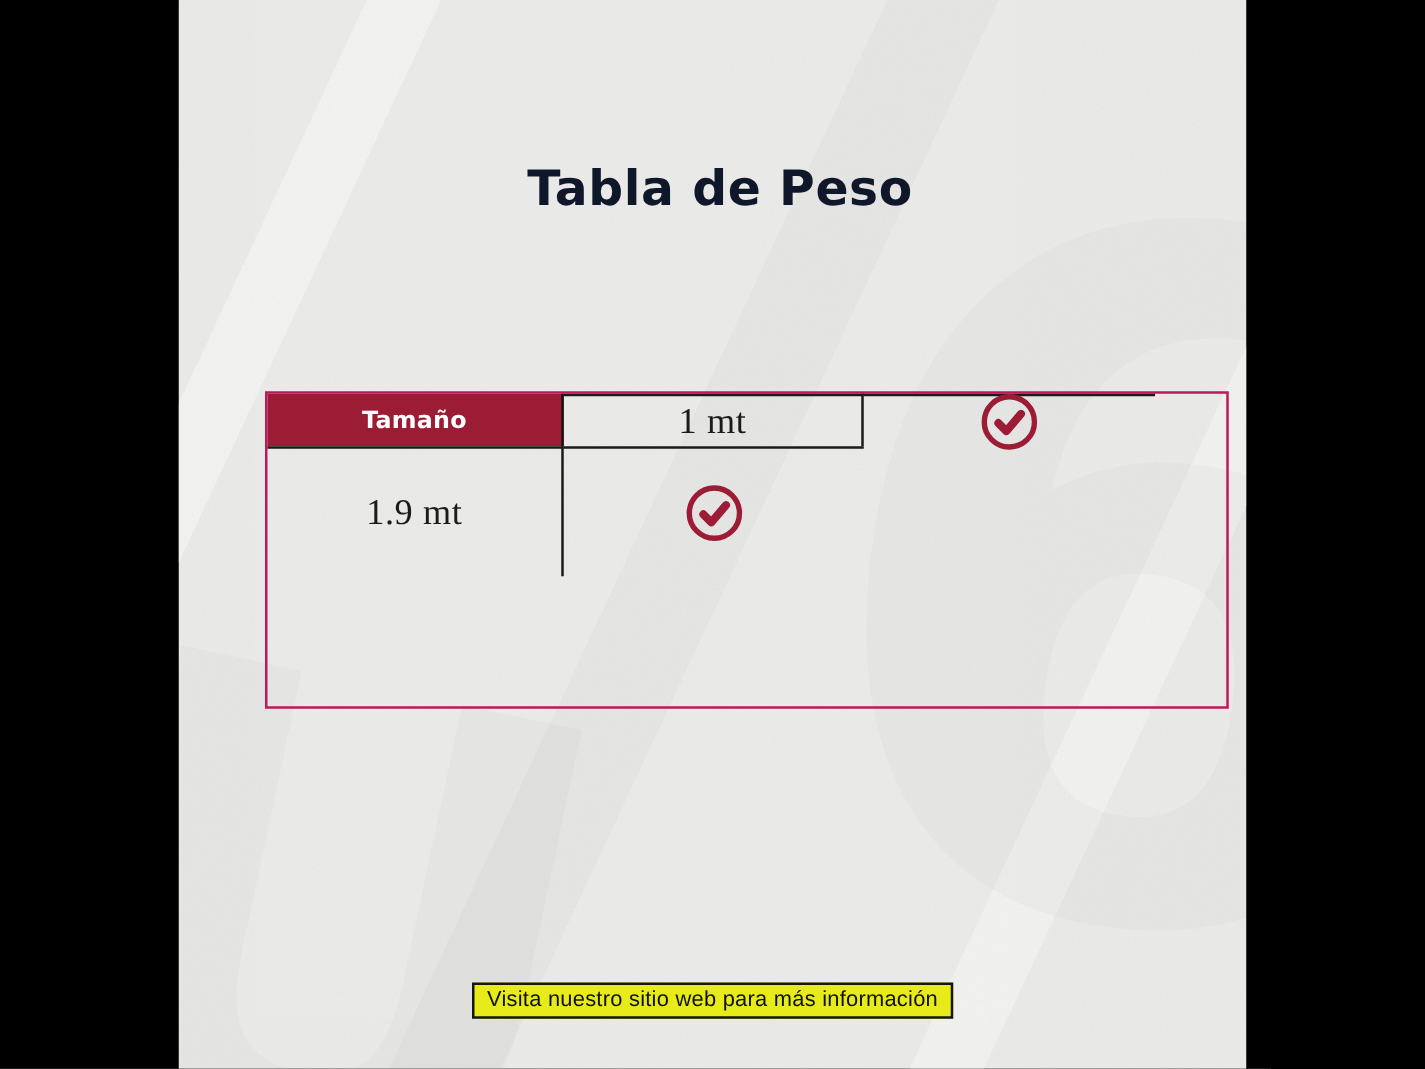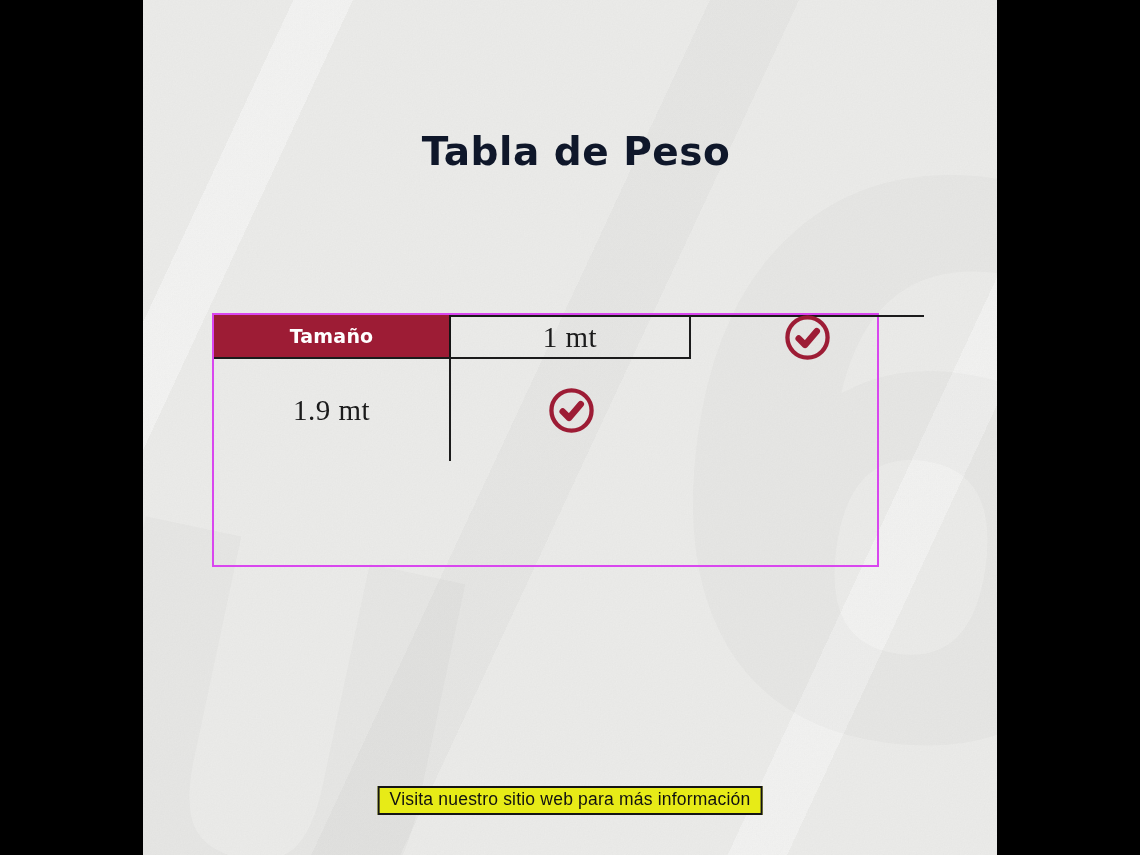--- a/index.html
+++ b/index.html
@@ -58,23 +58,23 @@
     font-size: 39px;
     letter-spacing: 0.5px;
     color: #0f172a;
     z-index: 3;
     padding-left: 12px;
   }
 
   .weight-table {
     position: absolute;
     left: 69px; top: 313px;
-    width: 667px;
+    width: 771px;
     z-index: 3;
-    border: 2px solid #d946ef;
+    border: 2px solid #be185d;
     display: grid;
     grid-template-columns: 237px 240px 233px;
     grid-template-rows: 42px 104px 104px;
   }
   .th {
     display: flex; align-items: center; justify-content: center;
     color: #ffffff;
     font-family: "DejaVu Sans", sans-serif;
     font-weight: bold;
     font-size: 19px;

